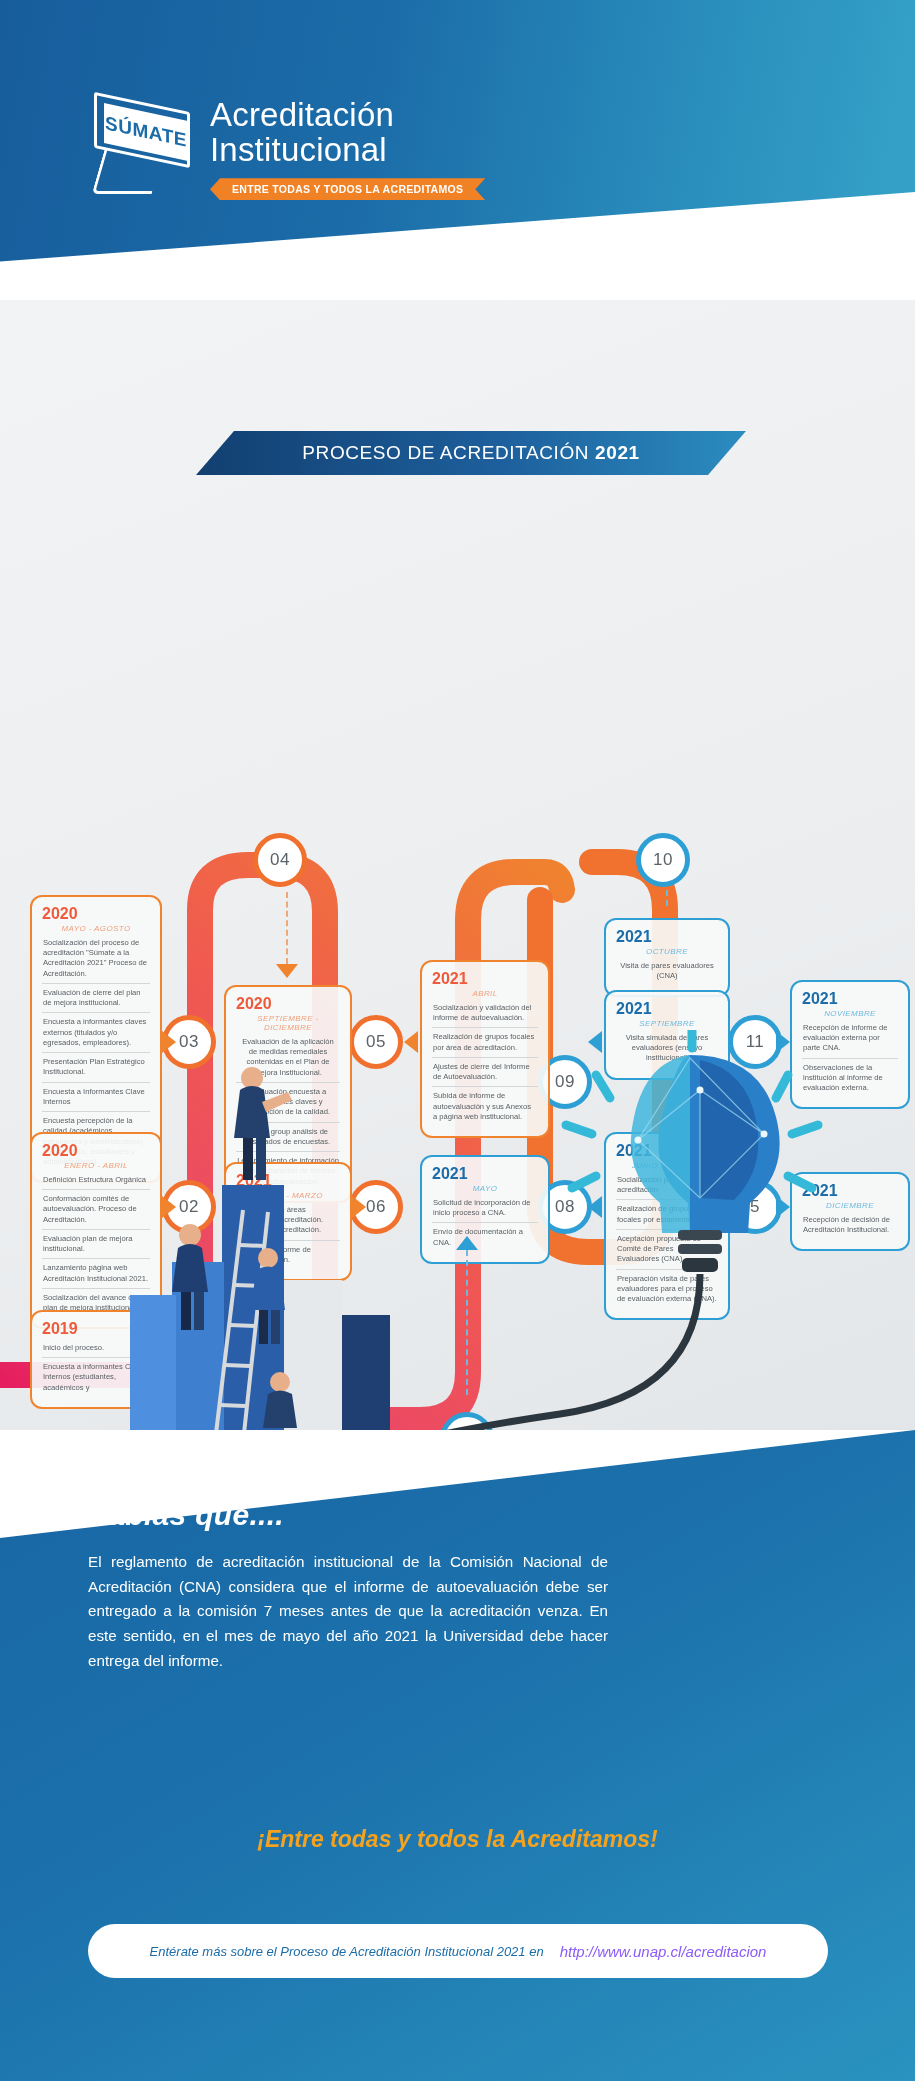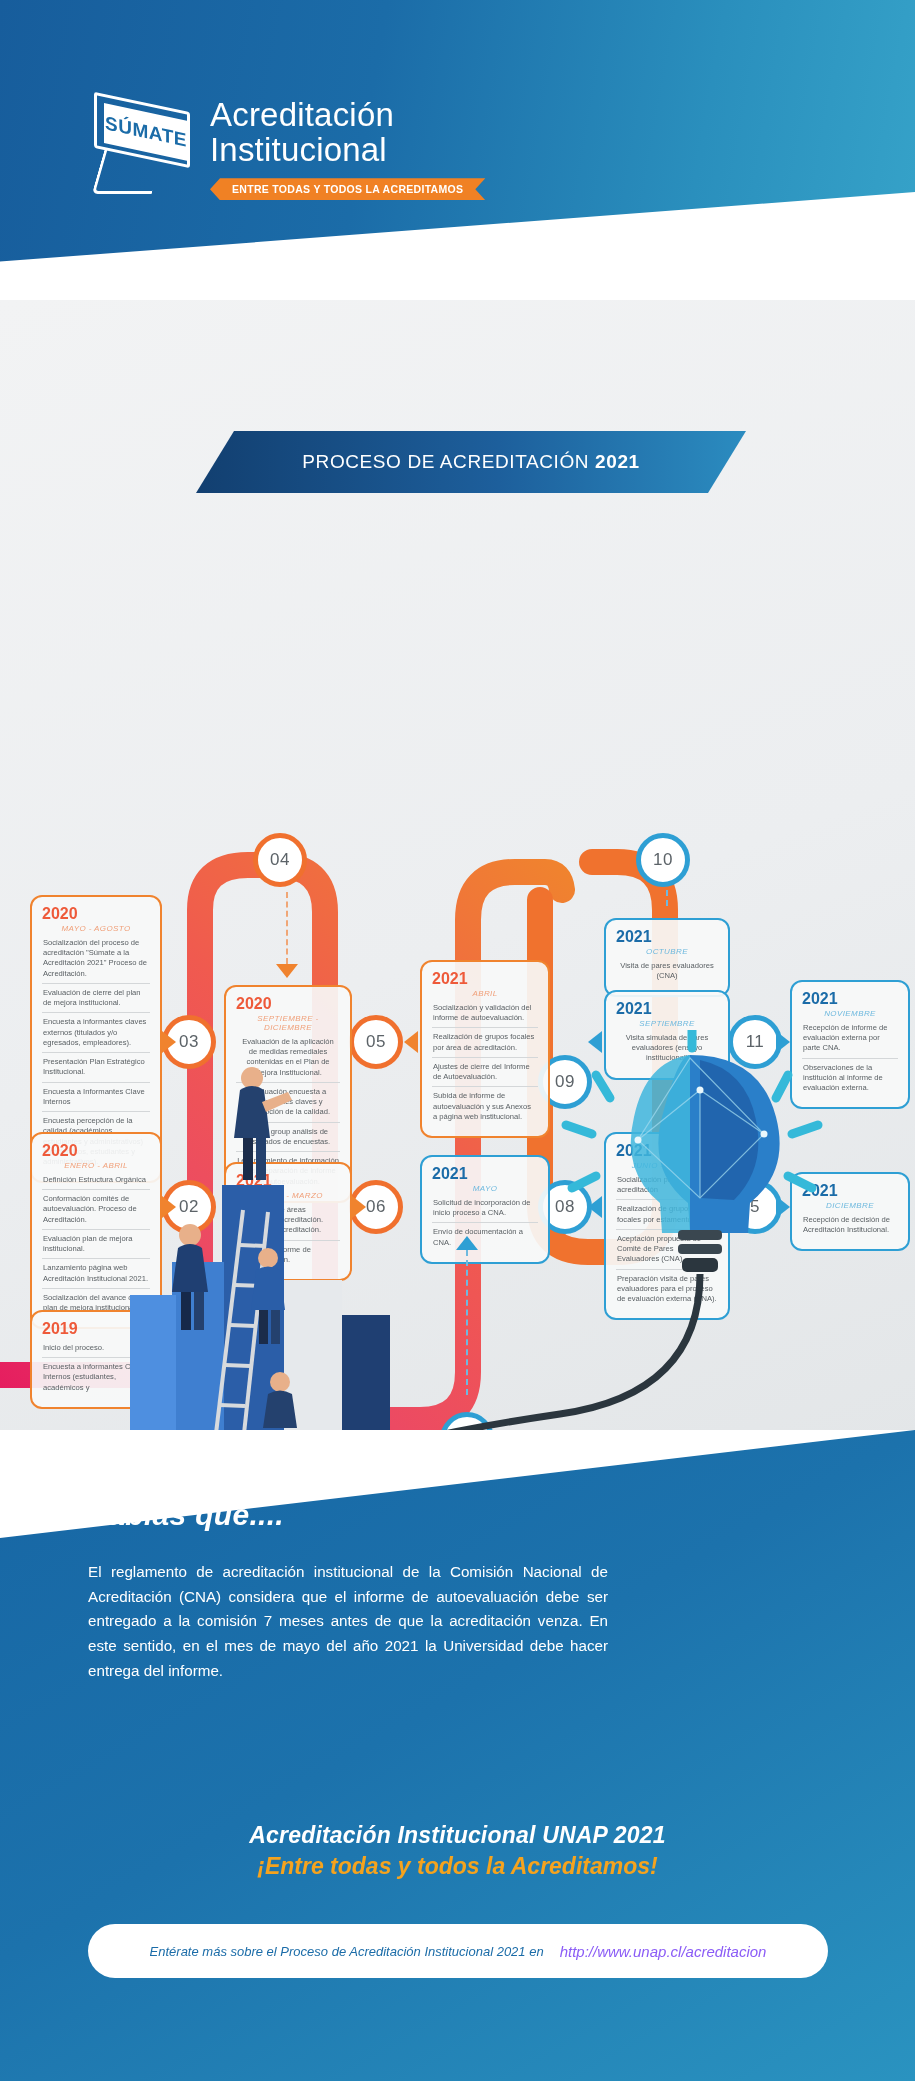--- a/index.html
+++ b/index.html
@@ -64,21 +64,21 @@
   .boletin .bs{ font-size:12.5px; line-height:1.25; margin-top:12px; font-weight:bold; }
   .boletin .bs span{ display:block; }
 
   
   .timeline-sec{
     position:absolute; left:0; top:300px; width:915px; height:1150px;
     background:linear-gradient(160deg,#f2f3f4 0%,#eceef0 55%,#e3e6e8 100%);
     overflow:hidden;
   }
   .tl-ribbon{
-    position:absolute; left:196px; top:131px; width:550px; height:62px;
+    position:absolute; left:196px; top:131px; width:550px; height:44px;
     background:linear-gradient(90deg,#123f70 0%,#1d5f9c 55%,#2b8cc0 100%);
     clip-path:polygon(38px 0,100% 0,calc(100% - 38px) 100%,0 100%);
     display:flex; align-items:center; justify-content:center;
   }
   .tl-ribbon span{ color:#fff; font-size:19px; letter-spacing:.6px; }
   .tl-ribbon span b{ font-weight:bold; }
 
   
   .snake{ position:absolute; left:0; top:0; width:915px; height:1150px; }
 
@@ -143,21 +143,21 @@
     overflow:hidden;
   }
   .bottom .slash{
     position:absolute; left:0; top:0; width:915px; height:150px; background:#ffffff;
     clip-path:polygon(0 0,100% 0,100% 0,0 72%);
   }
   .sabias{
     position:absolute; left:88px; top:68px; width:520px; color:#fff;
   }
   .sabias h2{
-    font-size:30px; font-style:italic; font-weight:bold; letter-spacing:.3px; margin-bottom:28px;
+    font-size:30px; font-style:italic; font-weight:bold; letter-spacing:.3px; margin-bottom:18px;
   }
   .sabias p{
     font-size:15.2px; line-height:1.62; text-align:justify;
   }
   .closing{
     position:absolute; left:0; top:392px; width:915px; text-align:center;
   }
   .closing .c1{
     color:#ffffff; font-size:23px; font-weight:bold; font-style:italic; letter-spacing:.2px;
   }
@@ -449,21 +449,20 @@
     </g>
   </svg>
 
   <div class="bottom">
     <div class="slash"></div>
     <div class="sabias">
       <h2>Sabías que....</h2>
       <p>El reglamento de acreditación institucional de la Comisión Nacional de Acreditación (CNA) considera que el informe de autoevaluación debe ser entregado a la comisión 7 meses antes de que la acreditación venza. En este sentido, en el mes de mayo del año 2021 la Universidad debe hacer entrega del informe.</p>
     </div>
     <div class="closing">
-      <div class="c1">Acreditación Institucional UNAP 2021</div>
       <div class="c2">¡Entre todas y todos la Acreditamos!</div>
     </div>
     <div class="urlbar">
       <span class="t">Entérate más sobre el Proceso de Acreditación Institucional 2021 en</span>
       <span class="u">http://www.unap.cl/acreditacion</span>
     </div>
   </div>
 
 </div>
 

